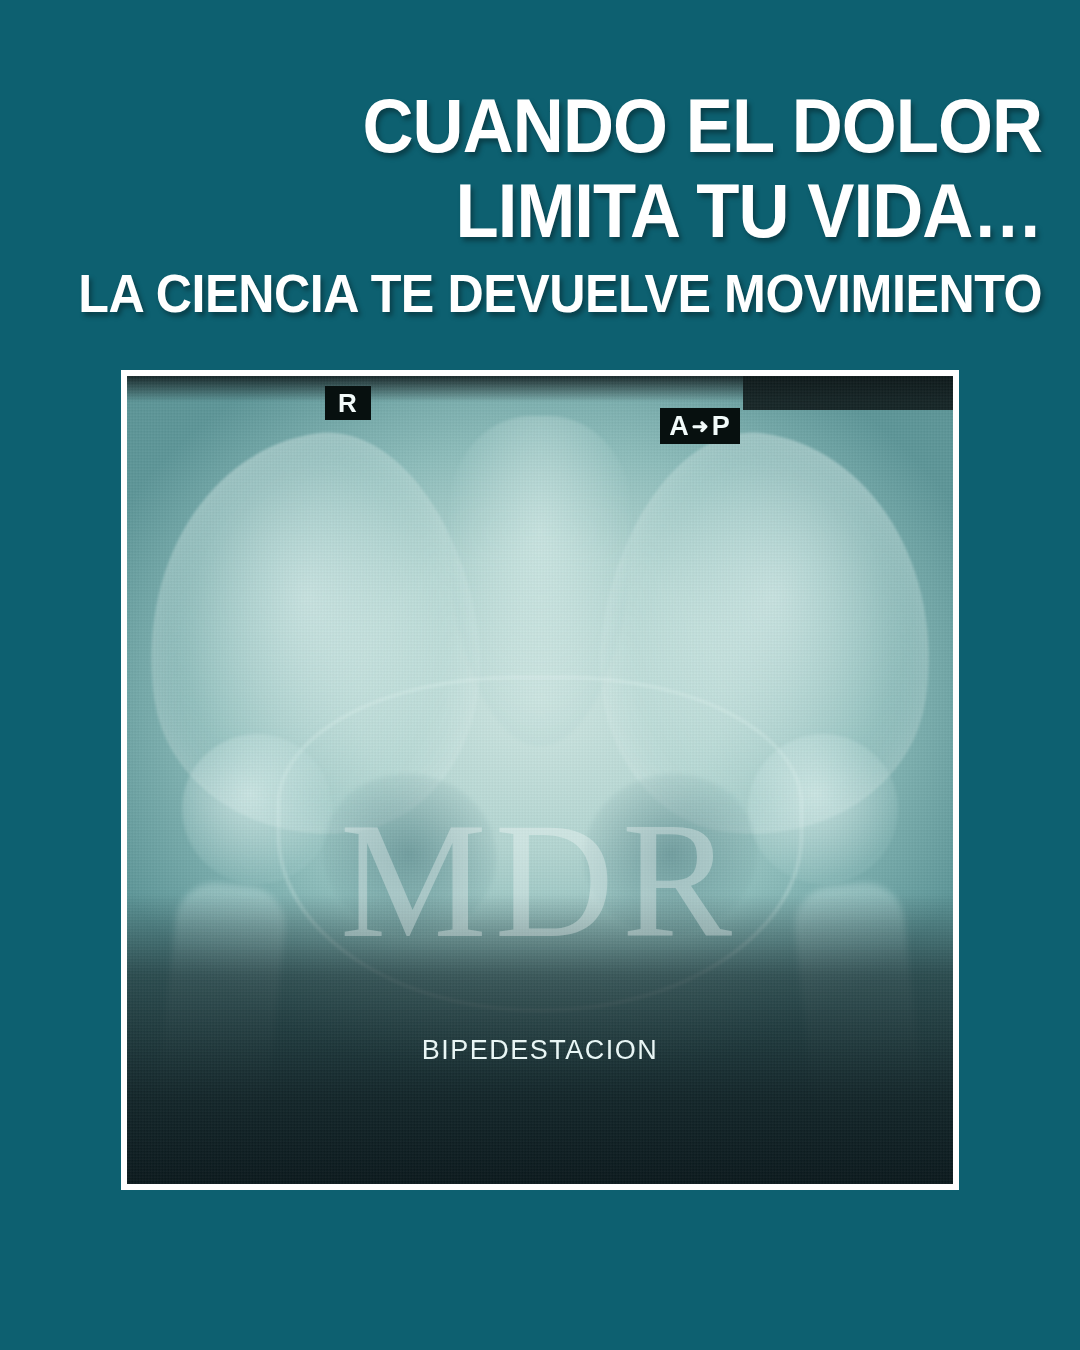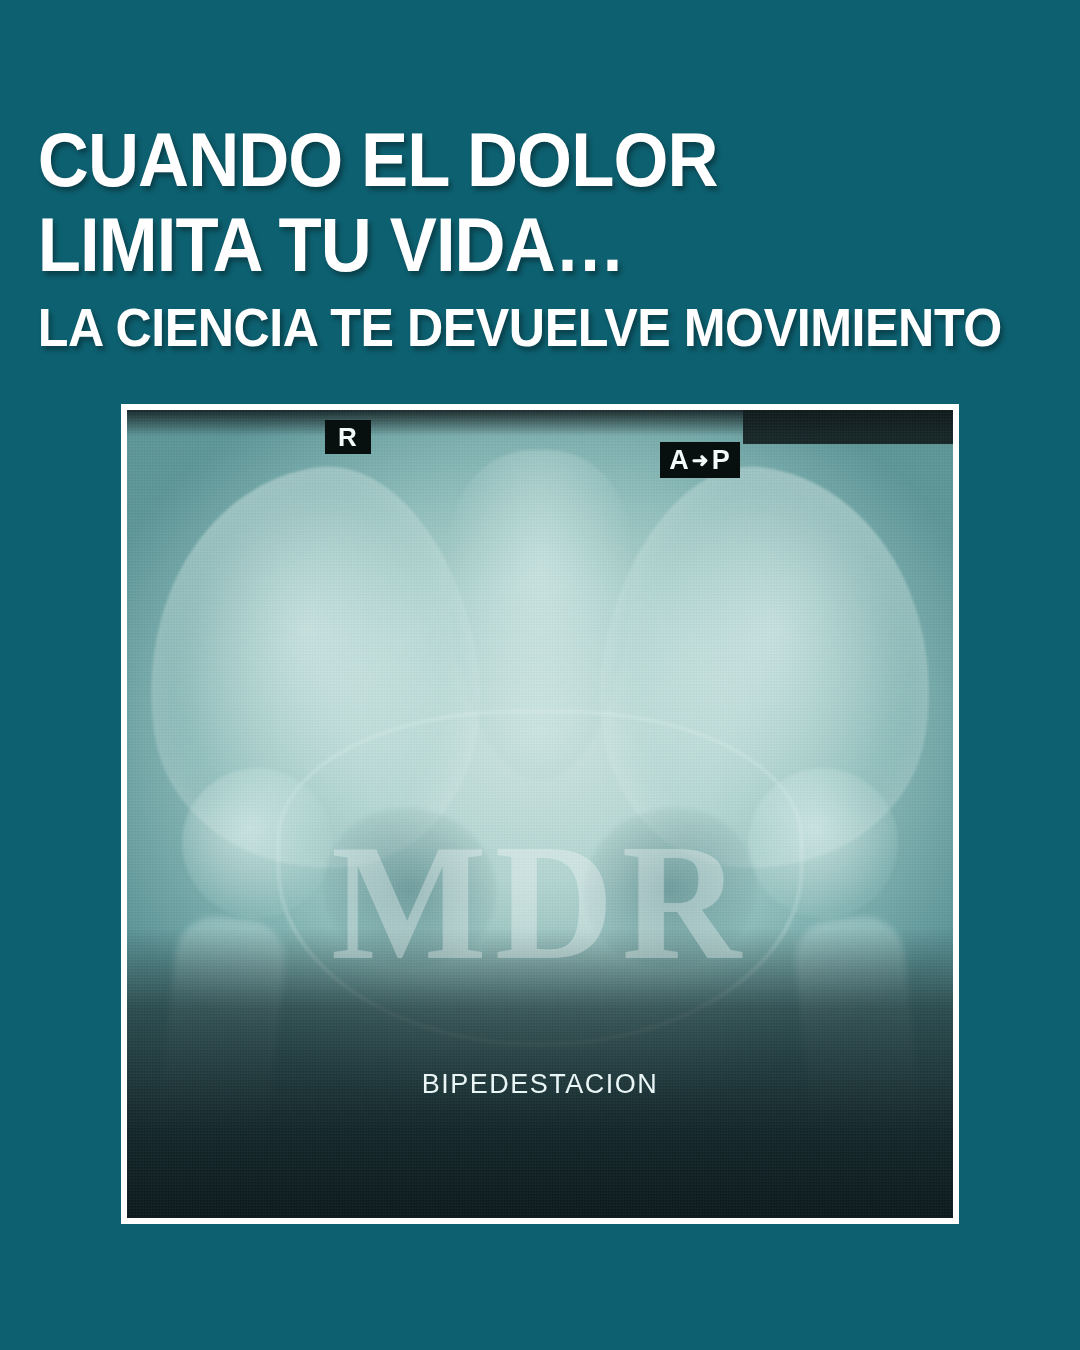--- a/index.html
+++ b/index.html
@@ -19,22 +19,22 @@
     height: 1350px;
     background: #0d6070;
     display: flex;
     flex-direction: column;
     align-items: center;
   }
 
   
   .headline {
     width: 100%;
-    text-align: left;
-    padding-top: 120px;
+    text-align: right;
+    padding-top: 86px;
     box-sizing: border-box;
   }
   .headline-line {
     color: #ffffff;
     font-weight: bold;
     letter-spacing: -1px;
     text-shadow: 3px 4px 5px rgba(0,0,0,0.35);
     line-height: 1.06;
     font-stretch: condensed;
     transform: scaleX(0.93);
@@ -182,24 +182,24 @@
   .marker-ap {
     top: 32px; left: 533px;
     width: 80px; height: 36px;
     font-size: 27px;
     gap: 2px;
   }
   .marker-ap .arrow { font-size: 20px; }
 
   .watermark {
     position: absolute;
-    top: 398px; left: 50%;
+    top: 410px; left: 50%;
     transform: translateX(-50%);
     font-size: 165px;
-    font-weight: bold;
+    font-weight: normal;
     color: rgba(255,255,255,0.32);
     letter-spacing: 8px;
     font-family: "Liberation Serif", serif;
     pointer-events: none;
     white-space: nowrap;
   }
   .caption {
     position: absolute;
     bottom: 118px; left: 50%;
     transform: translateX(-50%);

